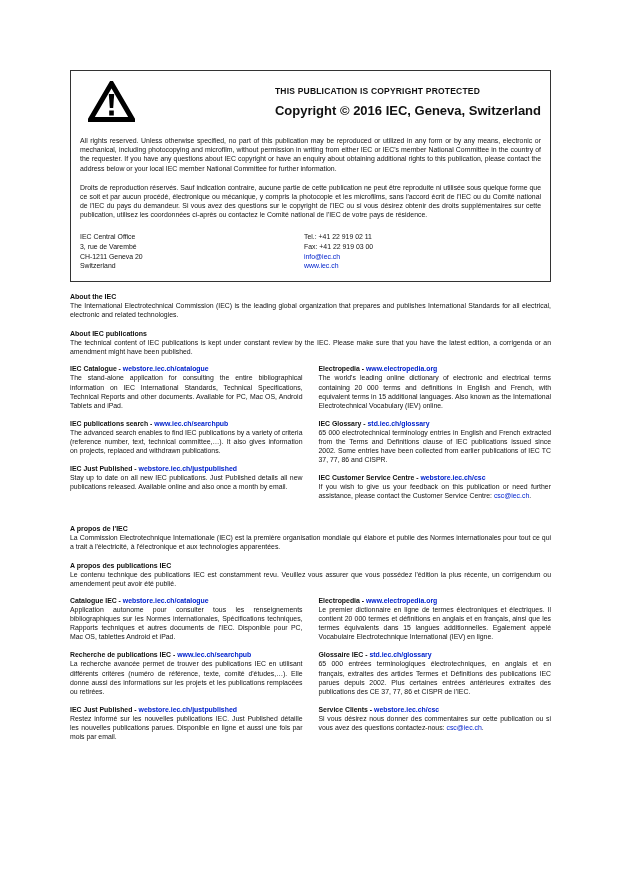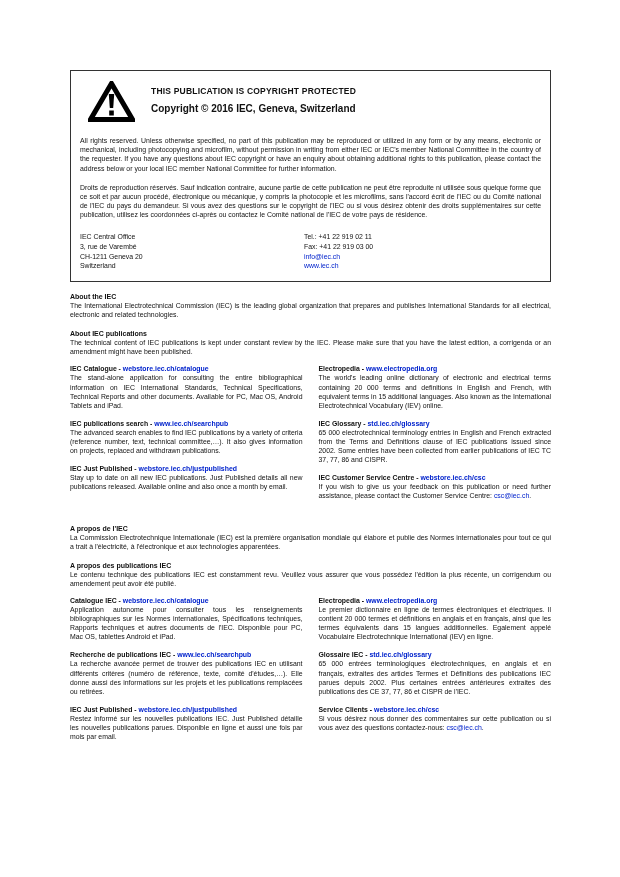--- a/index.html
+++ b/index.html
@@ -8,25 +8,25 @@
     width:620px; height:877px;
     font-family:"Liberation Sans", sans-serif;
     color:#111;
     overflow:hidden;
   }
   .page { position:relative; width:620px; height:877px; background:#fff; }
   .content { position:absolute; left:70px; top:70px; width:481px; }
 
   
   .copyright-box { border:1px solid #333; padding:10px 9px 10px 9px; }
-  .box-header { display:flex; align-items:flex-start; gap:16px; padding-left:8px; margin-bottom:10px; }
+  .box-header { display:flex; align-items:flex-start; gap:16px; padding-left:8px; margin-bottom:10px;justify-content:space-between; }
   .warn-icon { flex:0 0 auto; }
   .box-titles { padding-top:5px; }
   .box-title { font-size:8.5px; font-weight:bold; letter-spacing:0.2px; }
-  .box-subtitle { font-size:10px; font-weight:bold; margin-top:7px; }
+  .box-subtitle { font-size:13px; font-weight:bold; margin-top:7px; }
   .box-para { font-size:6.9px; line-height:1.33; text-align:justify; margin-bottom:10px; }
   .contact-row { display:flex; font-size:6.9px; line-height:1.4; margin-top:13px; }
   .contact-left { width:224px; }
   .contact-right { flex:1; }
 
   a.link { color:#0022cc; text-decoration:none; cursor:pointer; }
   .pub-title a.link { font-weight:bold; }
 
   
   .sec-heading { font-size:7px; font-weight:bold; margin-top:11px; margin-bottom:1px; }

